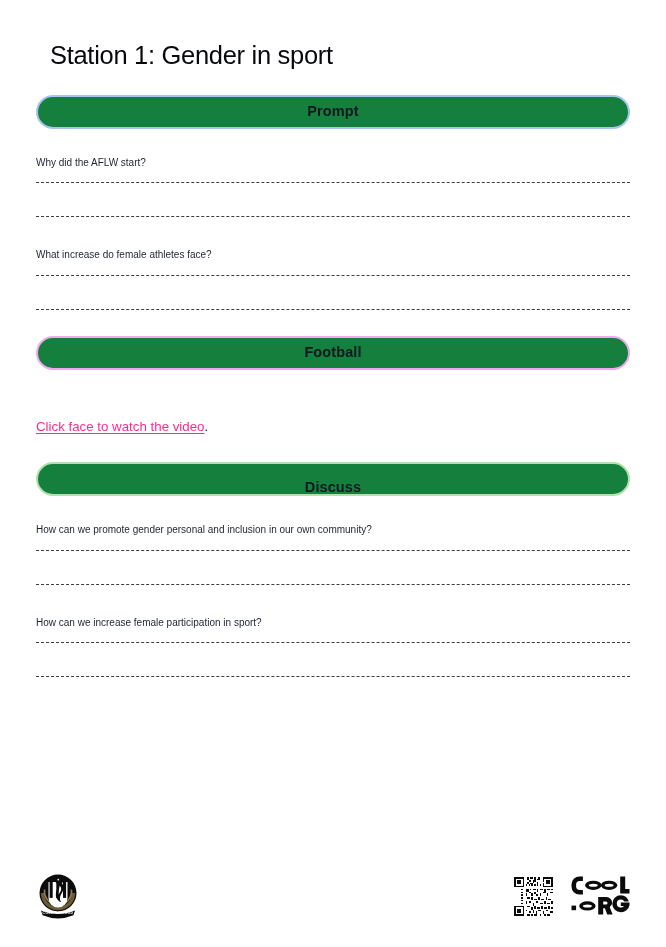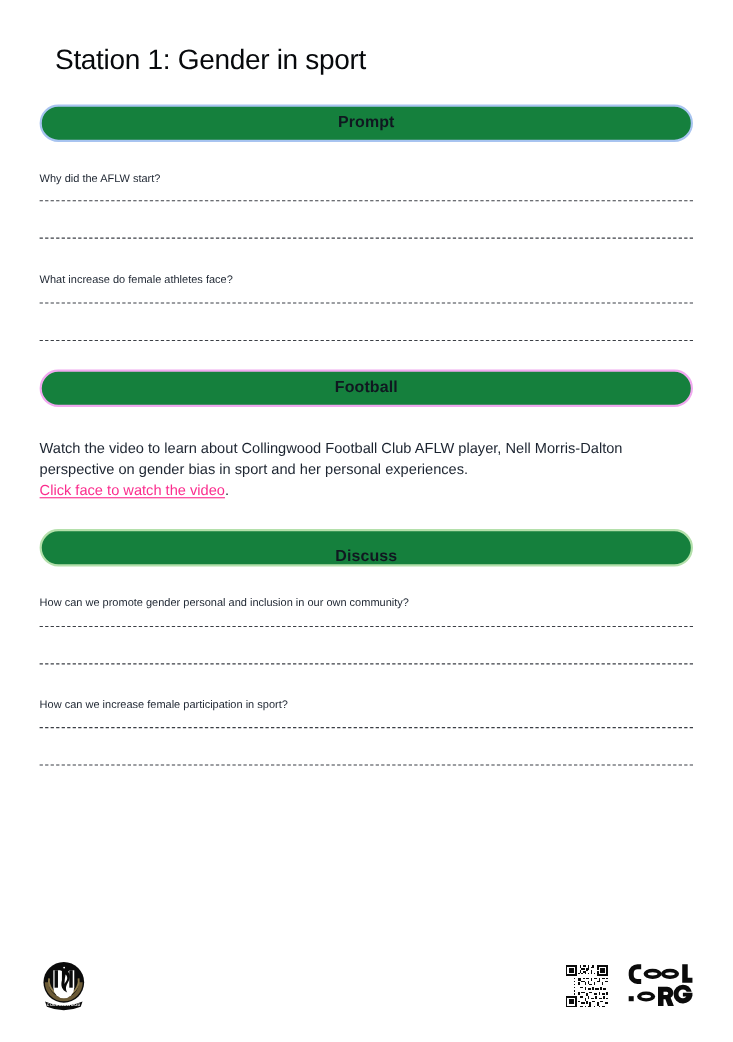--- a/index.html
+++ b/index.html
@@ -134,21 +134,21 @@
   <div class="answer-lines">
     <div class="rule"></div>
     <div class="rule"></div>
   </div>
 
   <div class="banner activity">
     <span class="banner-label">Football</span>
   </div>
 
   <p class="body-copy">
-    <span>Watch the video to learn about Collingwood Football Club AFLW player, Nell Morris-Dalton perspective on gender bias in sport and her personal experiences.</span><br>
+    <br>
     <a class="video-link">Click face to watch the video</a><span class="period">.</span>
   </p>
 
   <div class="banner discuss">
     <span class="banner-label">Discuss</span>
   </div>
 
   <p class="question q-first">How can we promote gender personal and inclusion in our own community?</p>
   <div class="answer-lines">
     <div class="rule"></div>

